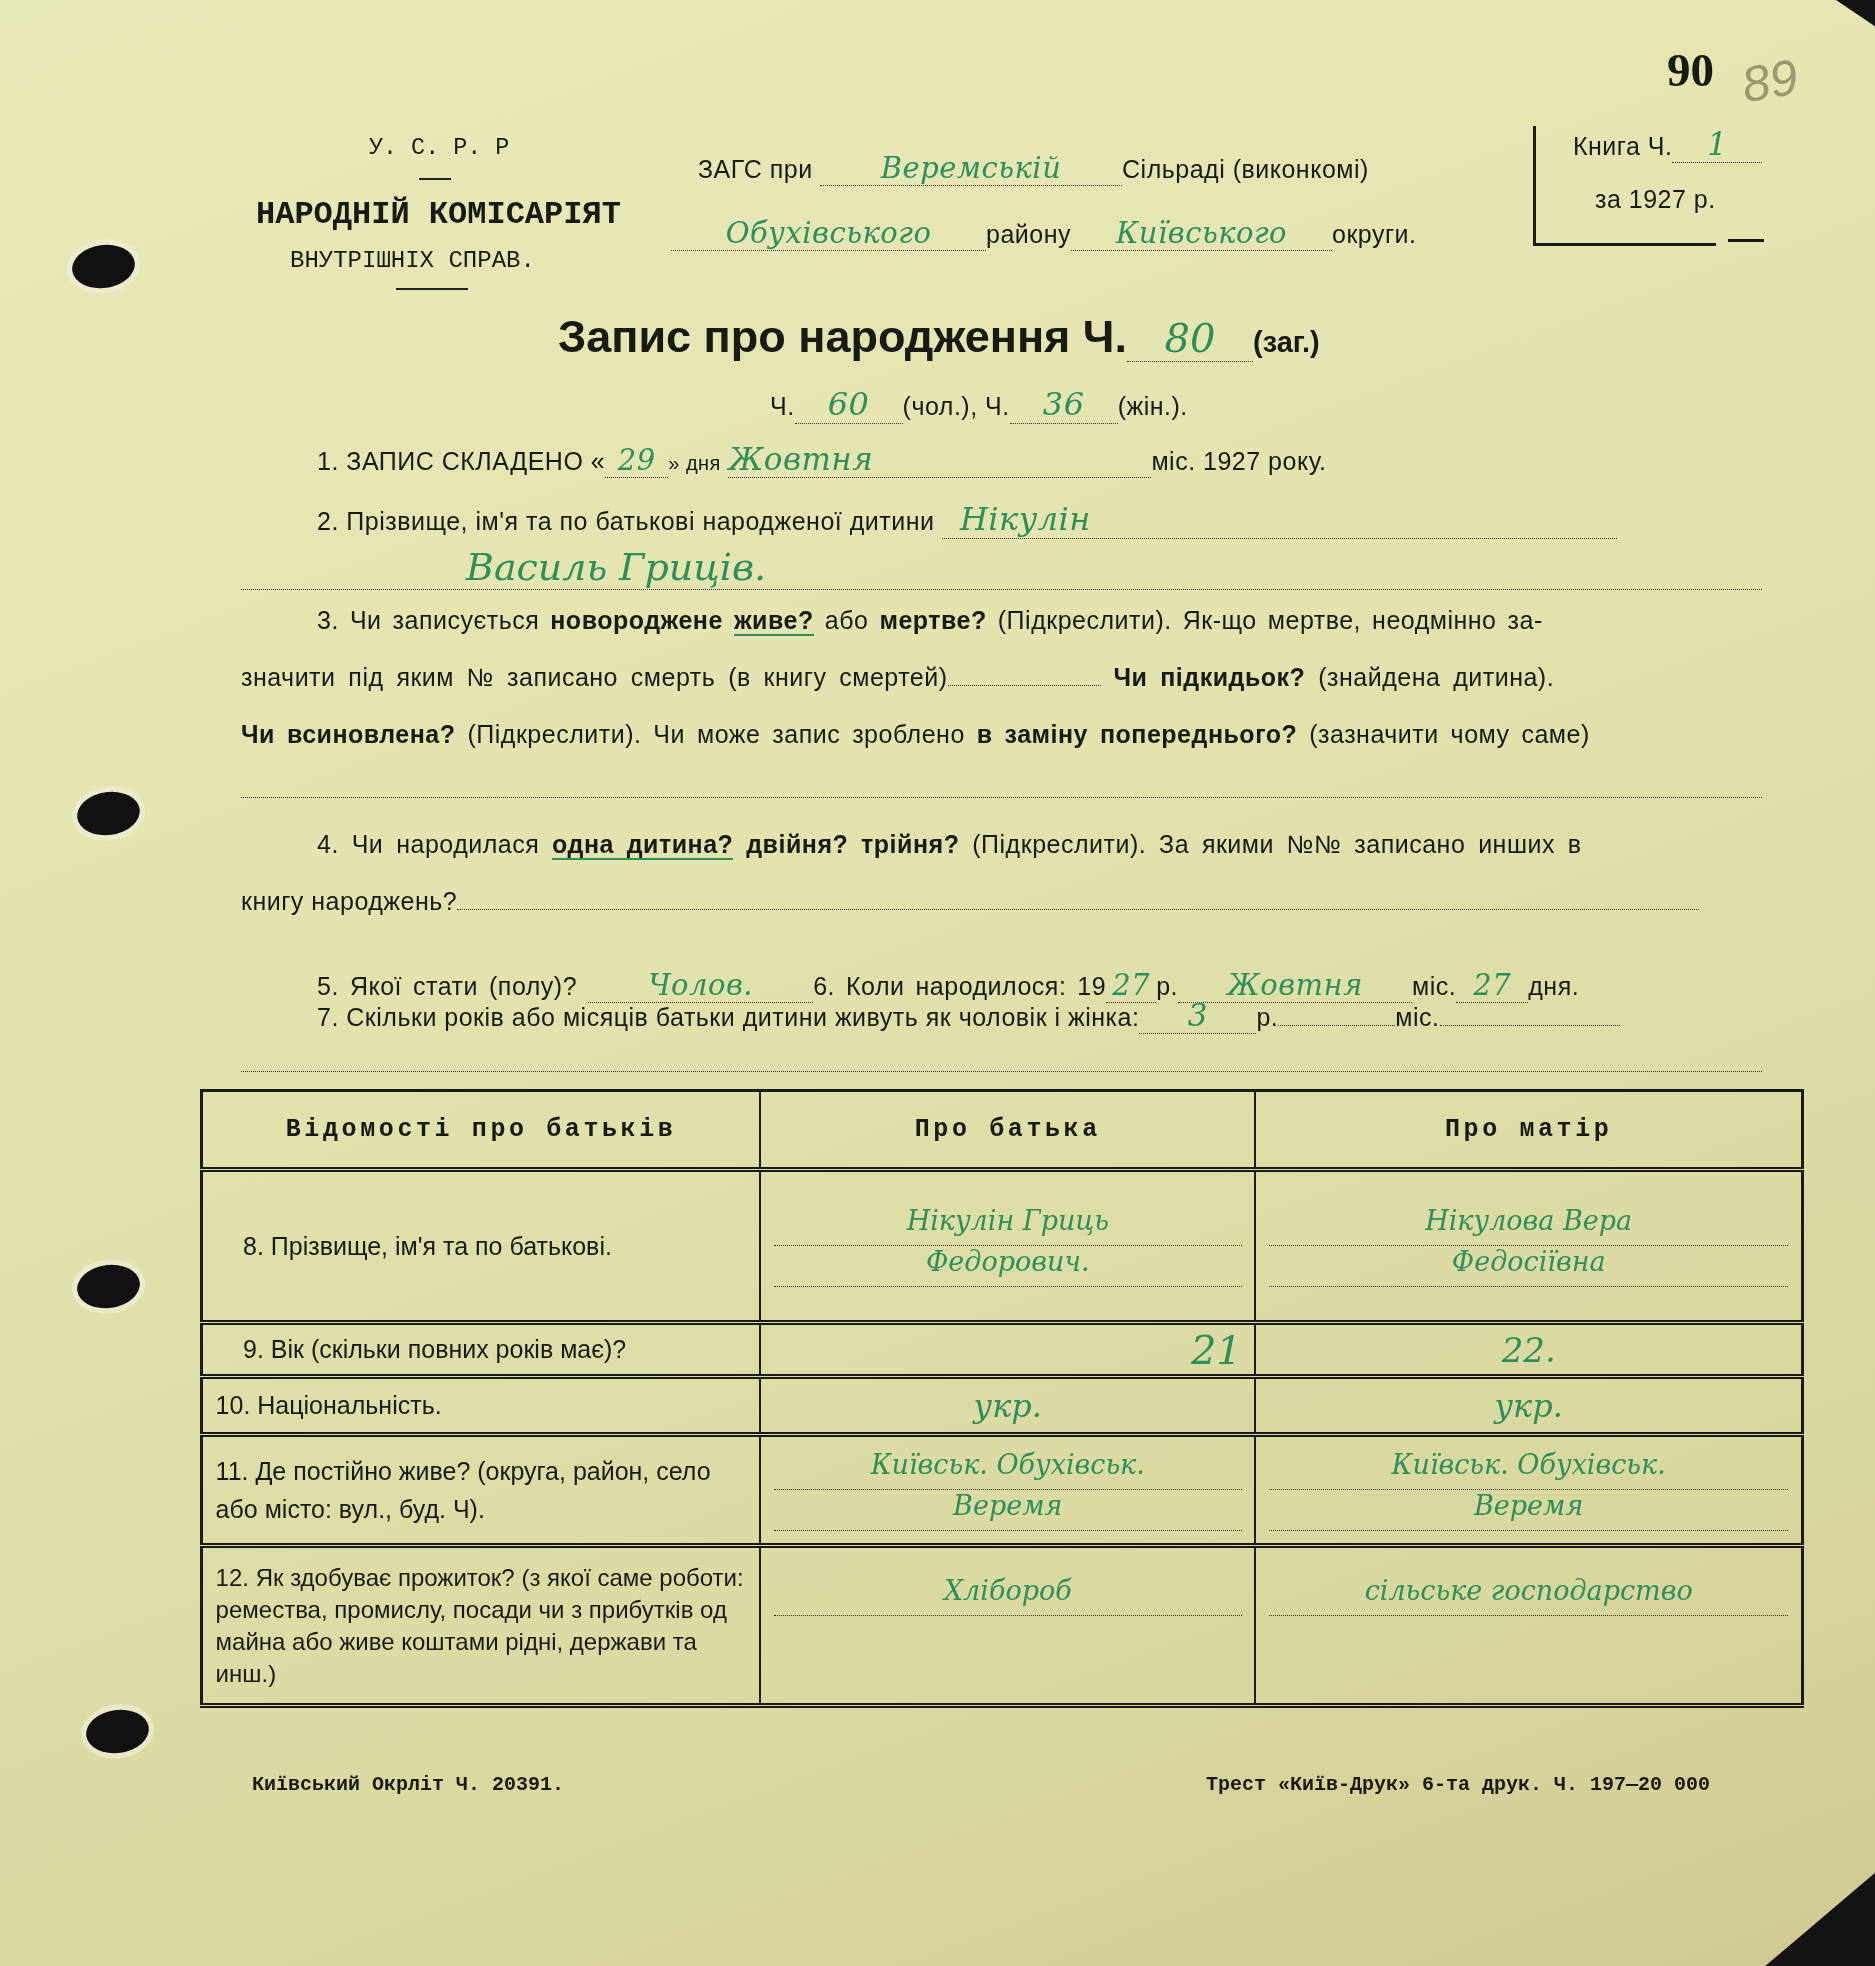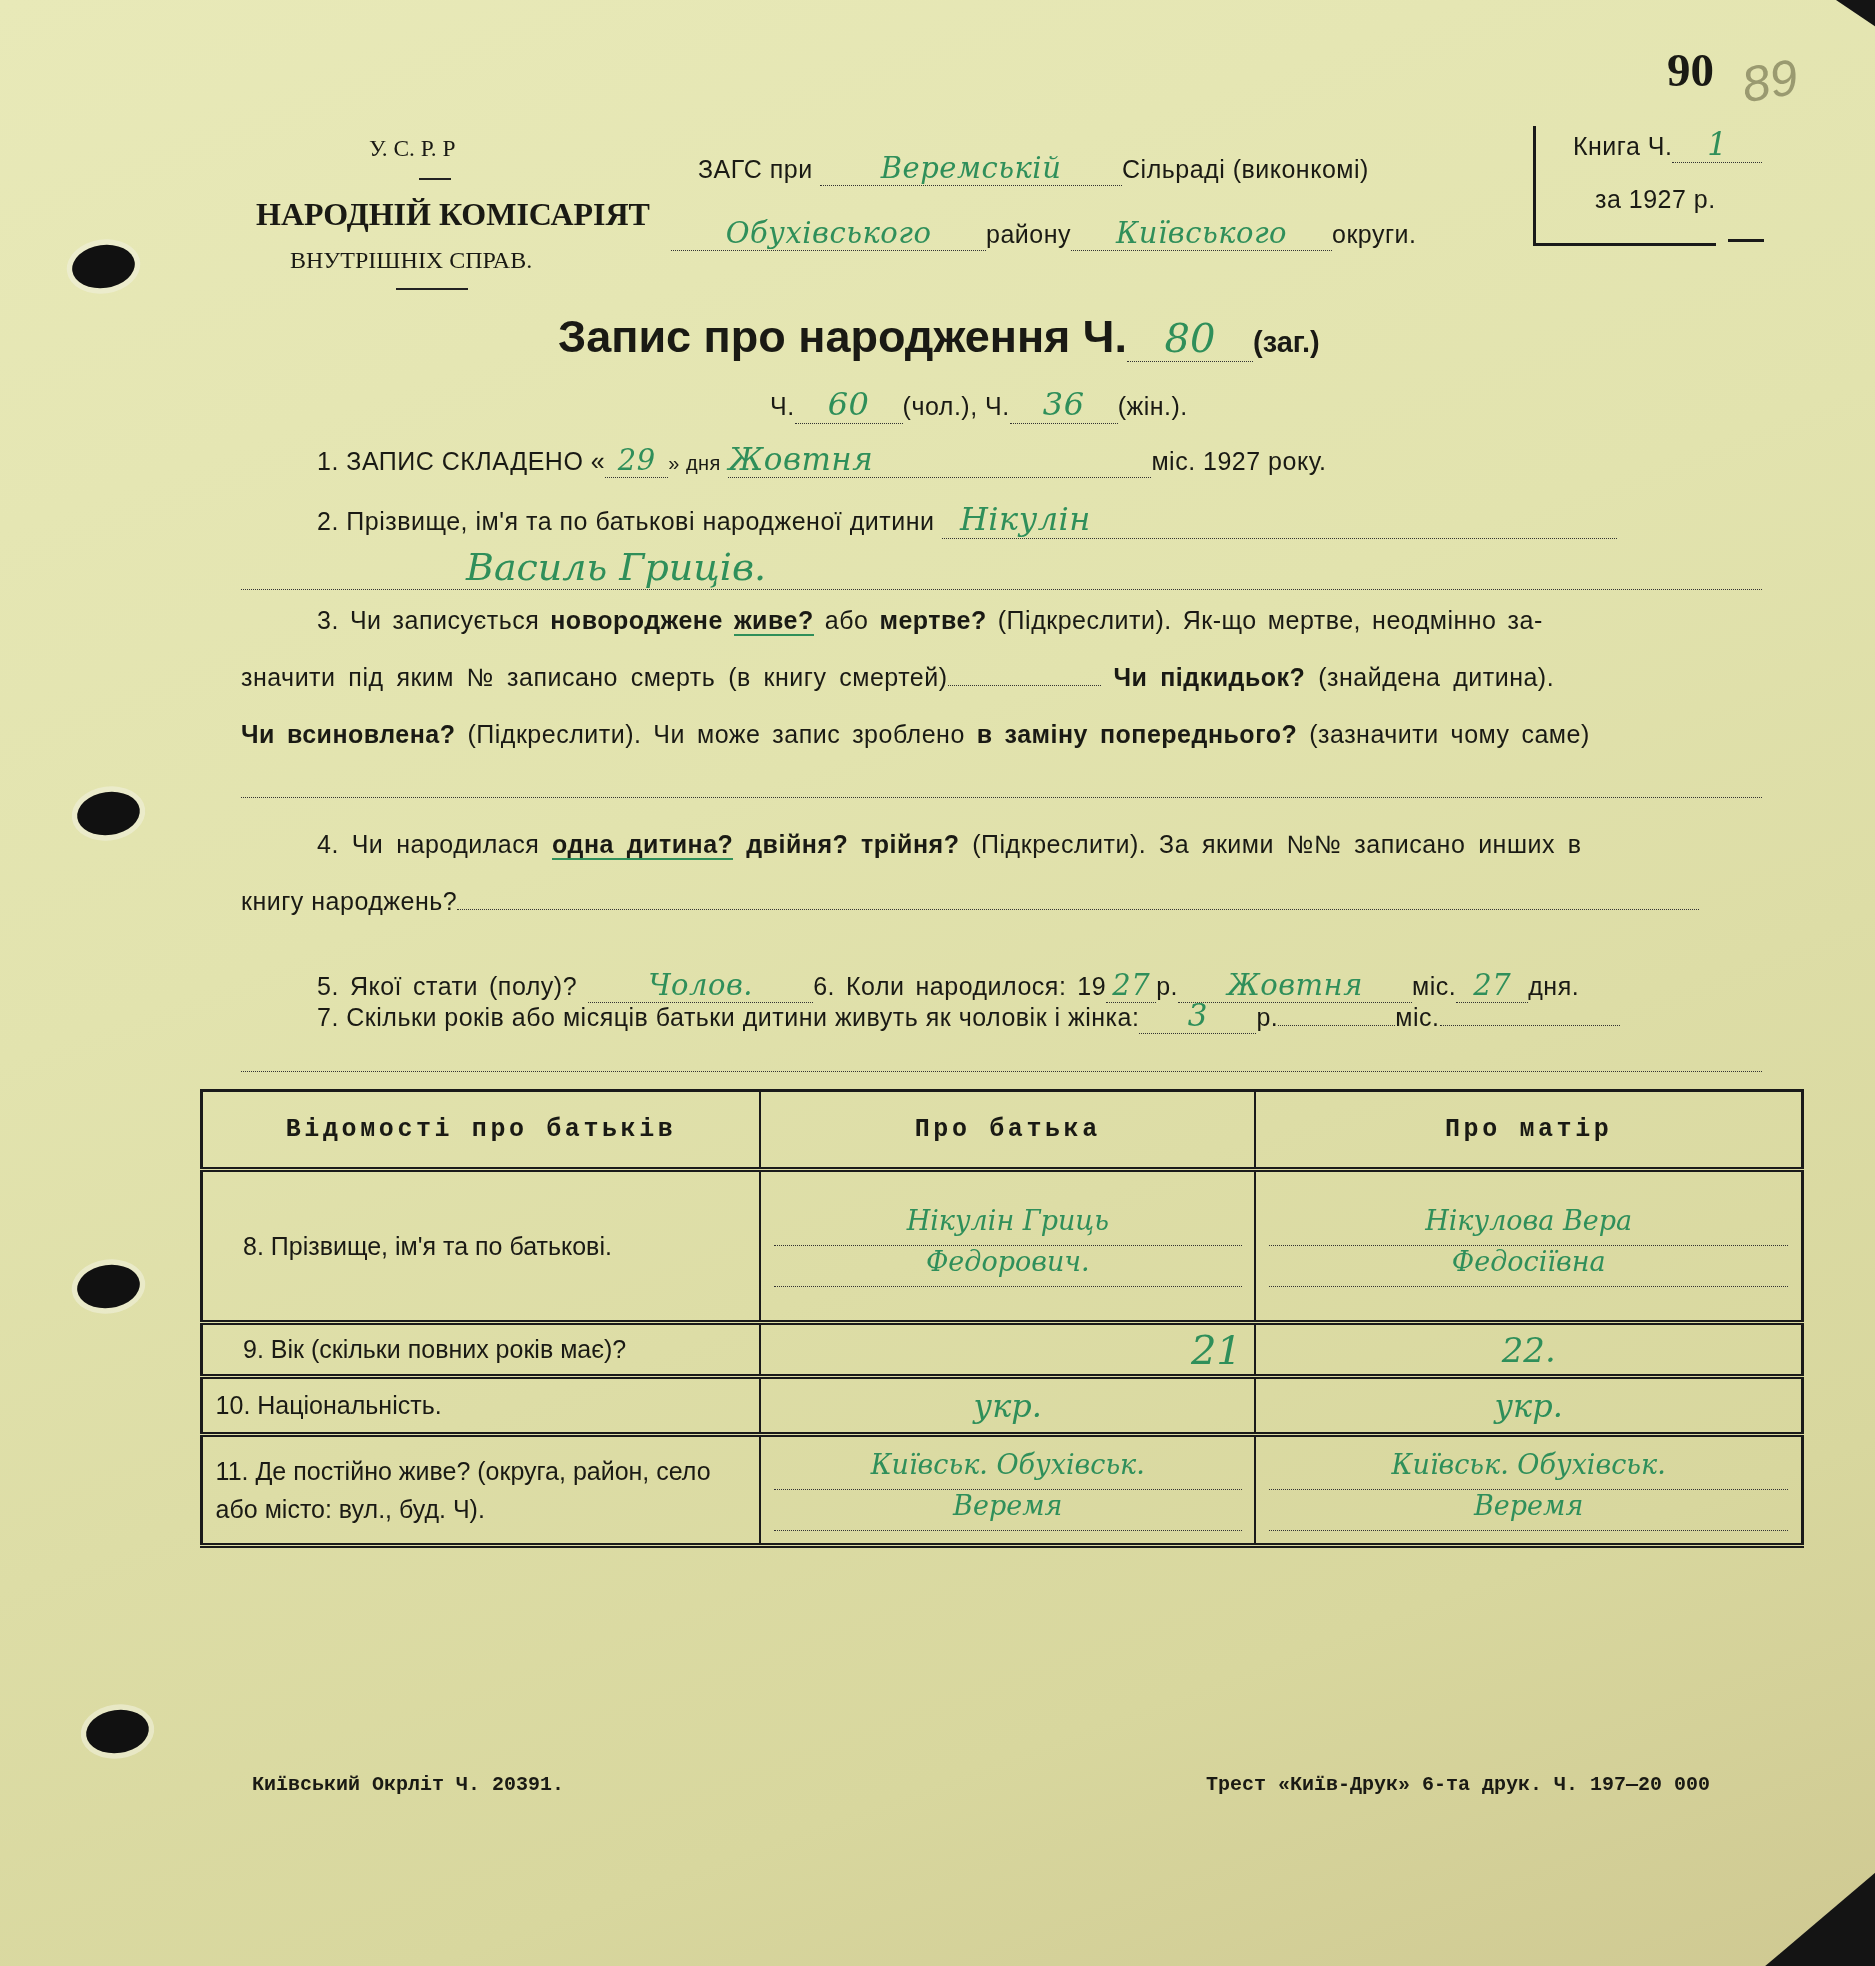--- a/index.html
+++ b/index.html
@@ -1,20 +1,20 @@
 <!DOCTYPE html>
 <html style="font-size:14.4px"><head>
 <meta charset="utf-8">
 <style>
   html, body { margin:0; padding:0; }
   body { width:1876px; height:1967px; background:#141414; position:relative; overflow:hidden; font-family:"Liberation Sans", sans-serif; color:#1a1a14; }
   .paper { position:absolute; left:0; top:0; width:1876px; height:1967px; background:linear-gradient(160deg,#e8e9b8 0%,#e2e3ae 40%,#d8d79e 80%,#cfc992 100%); clip-path:polygon(0 0, 1836px 0, 1876px 27px, 1876px 1872px, 1764px 1967px, 0 1967px); }
   .abs { position:absolute; }
   .hole { position:absolute; width:63px; height:43px; background:#111; border-radius:50%; box-shadow:0 0 0 5.4px rgba(240,240,220,0.6); transform:rotate(-8deg); }
-  .print { font-family:Liberation Serif, serif; }
+  .print { font-family:Liberation Mono, monospace; }
   .hand { color:#2f8f5a; font-family:"DejaVu Serif", serif; font-style:italic; }
   .dots { border-bottom:1.8px dotted #333; display:inline-block; text-align:center; }
   .q { font-size:25px; letter-spacing:0.5px; }
   .b { font-weight:bold; }
   .ul { border-bottom:2.7px solid #2f8f5a; }
   table.parents { position:absolute; left:200px; top:1089px; width:1604px; border-collapse:collapse; border:3.6px solid #1a1a1a; }
   table.parents td { border-left:2.7px solid #1a1a1a; border-bottom:5.4px double #1a1a1a; vertical-align:middle; font-size:25px; padding:0 12.6px;margin-top:9px; }
   table.parents td:first-child { border-left:none; }
   .th { text-align:center; font-family:"Liberation Mono", monospace; font-size:21.6px; letter-spacing:3.6px; font-weight:bold; }
   .hline { border-bottom:1.8px dotted #333; height:40px; text-align:center; font-size:27px; color:#2f8f5a; font-style:italic; font-family:"DejaVu Serif", serif; }
@@ -145,18 +145,27 @@
     <td style="line-height:38px;">11. Де постійно живе? (округа, район, село або місто: вул., буд. Ч).</td>
     <td>
       <div class="hline">Київськ. Обухівськ.</div>
       <div class="hline">Веремя</div>
     </td>
     <td>
       <div class="hline">Київськ. Обухівськ.</div>
       <div class="hline">Веремя</div>
     </td>
   </tr>
+  <tr style="height:160px;">
+    <td style="line-height:32px;font-size:24px;">12. Як здобуває прожиток? (з якої саме роботи: ремества, промислу, посади чи з прибутків од майна або живе коштами рідні, держави та инш.)</td>
+    <td style="vertical-align:top;padding-top:27px;">
+      <div class="hline">Хлібороб</div>
+    </td>
+    <td style="vertical-align:top;padding-top:27px;">
+      <div class="hline">сільське господарство</div>
+    </td>
+  </tr>
 </tbody>
   </table>
 
 <div class="abs" style="left:252px;top:1773px;font-family:'Liberation Mono',monospace;font-size:20px;font-weight:bold;">Київський Окрліт Ч. 20391.</div>
 <div class="abs" style="left:1206px;top:1773px;font-family:'Liberation Mono',monospace;font-size:20px;font-weight:bold;">Трест «Київ-Друк» 6-та друк. Ч. 197—20 000</div>
 
 
 </body></html>

